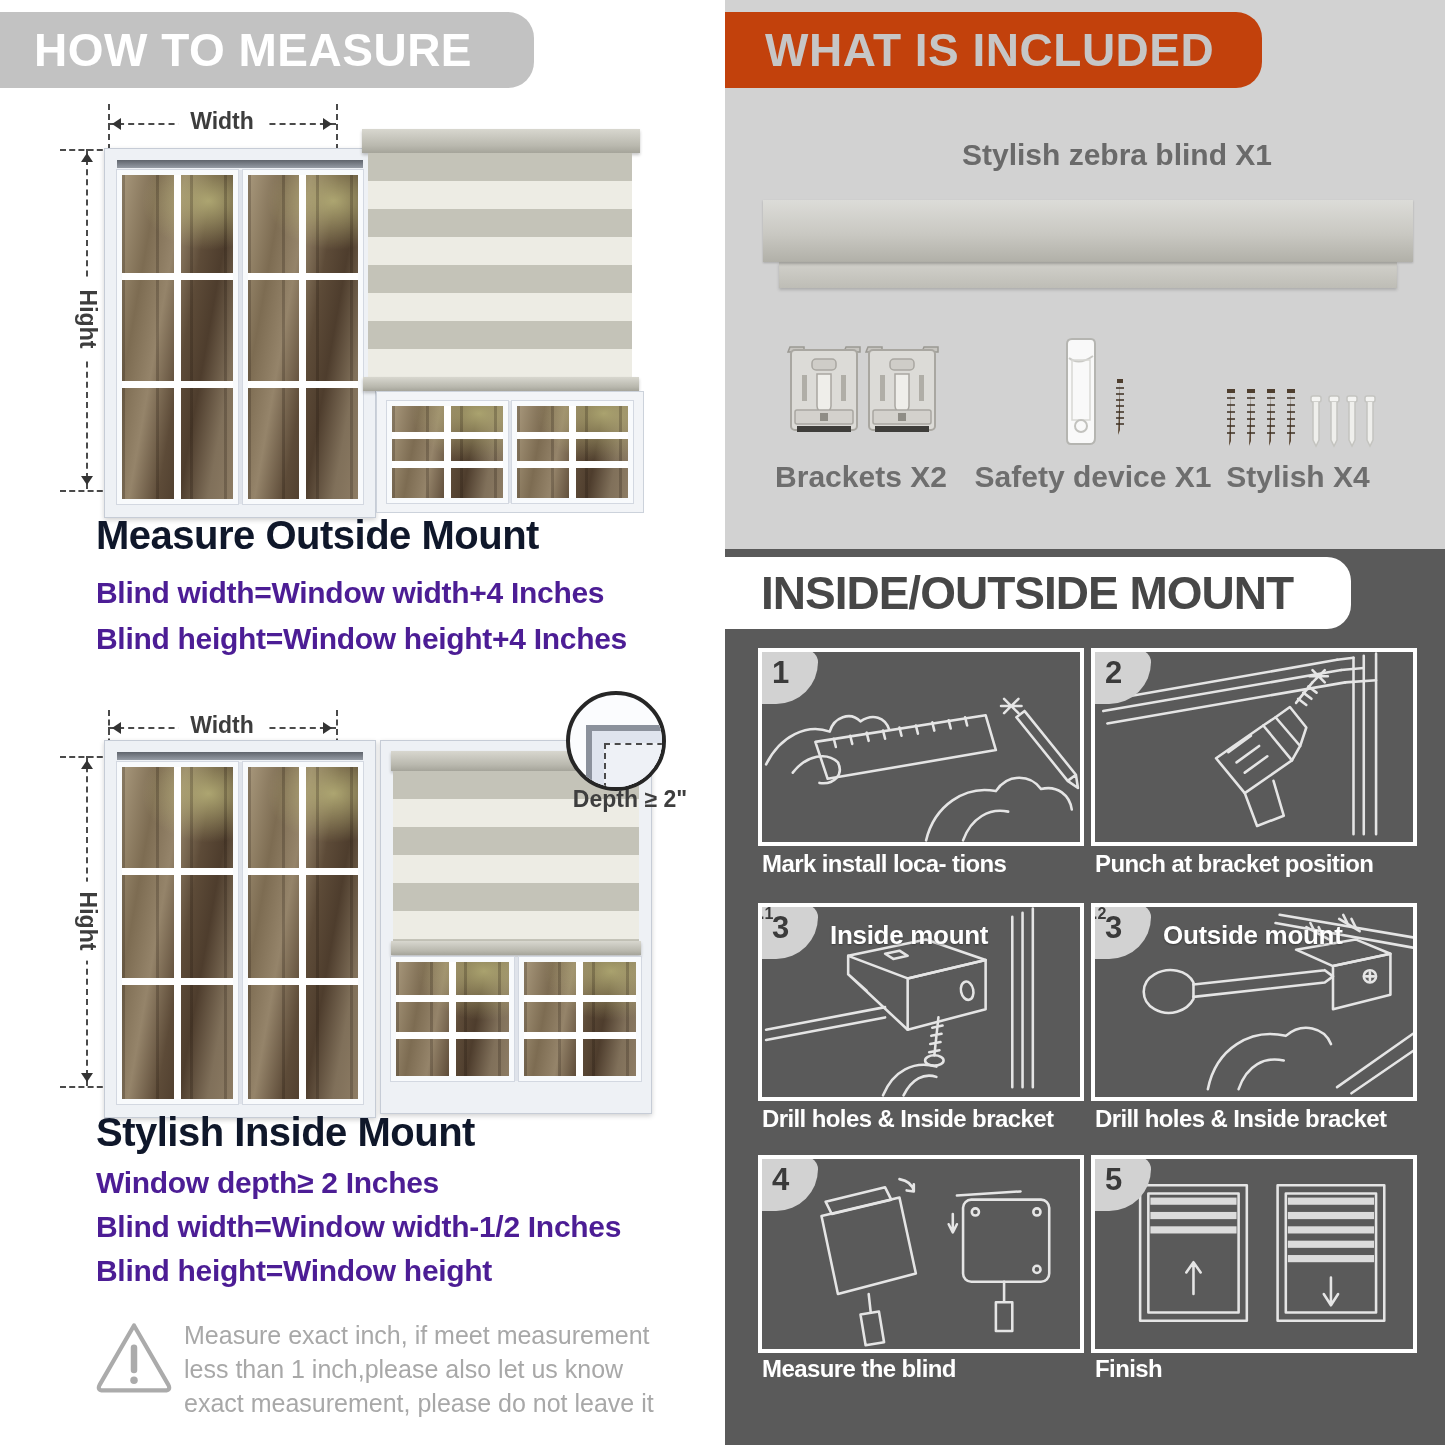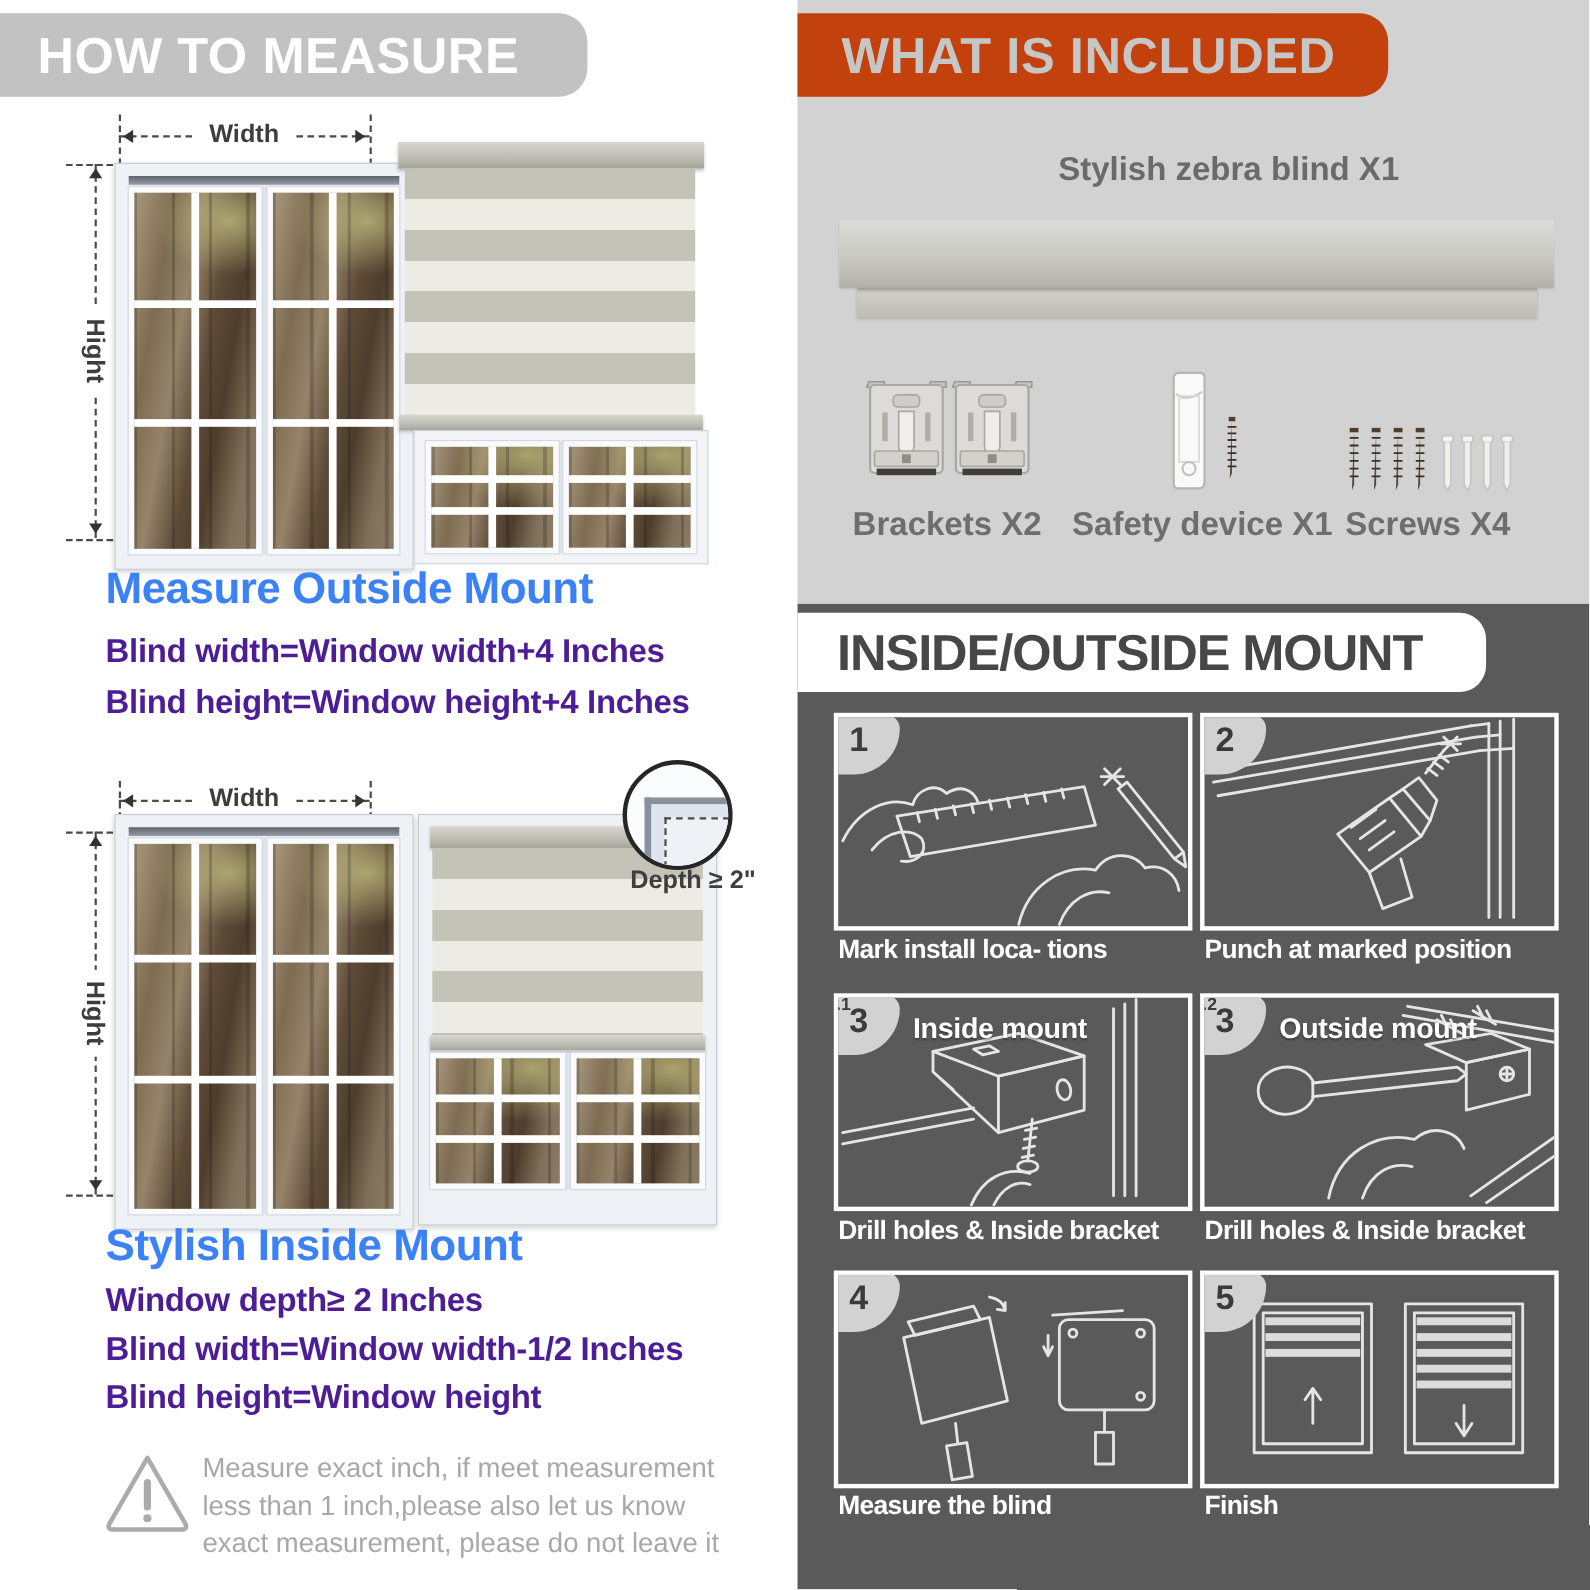--- a/index.html
+++ b/index.html
@@ -3,21 +3,21 @@
 <meta charset="utf-8">
 <style>
   html,body{margin:0;padding:0;}
   body{width:1445px;height:1445px;font-family:"Liberation Sans",sans-serif;background:#fff;}
   .canvas{position:relative;width:1445px;height:1445px;overflow:hidden;background:#fff;}
   .abs{position:absolute;}
 
   
   .left-header{left:0;top:12px;width:500px;height:76px;background:#c2c2c2;border-radius:0 26px 26px 0;
     color:#fff;font-size:46px;font-weight:700;line-height:76px;padding-left:34px;letter-spacing:.5px;}
-  .h2{font-size:40px;font-weight:700;color:#3b82f6;letter-spacing:-.5px;}
+  .h2{font-size:40px;font-weight:700;color:#0f172a;letter-spacing:-.5px;}
   .formula{font-size:30px;font-weight:700;color:#4c1d95;letter-spacing:-.3px;}
 
   
   .dim-h{border-top:2px dashed #4a4a4a;}
   .dim-h::before,.dim-h::after{content:"";position:absolute;top:-7px;width:0;height:0;border:6px solid transparent;}
   .dim-h::before{left:-2px;border-right:9px solid #333;}
   .dim-h::after{right:-2px;border-left:9px solid #333;}
   .dim-h .lbl{position:absolute;top:-17px;left:50%;transform:translateX(-50%);background:#fff;
     padding:0 12px;font-size:23px;font-weight:700;color:#3d3d3d;}
   .dim-v{border-left:2px dashed #4a4a4a;}
@@ -252,21 +252,21 @@
         <path d="M4 8 L4 46 L7 52 L10 46 L10 8" fill="#efefec" stroke="#c4c4c0" stroke-width="1.5"></path>
       </g>
       <g transform="translate(54,0)">
         <rect x="2" y="2" width="10" height="6" rx="2" fill="#f4f4f2" stroke="#c4c4c0" stroke-width="1.5"></rect>
         <path d="M4 8 L4 46 L7 52 L10 46 L10 8" fill="#efefec" stroke="#c4c4c0" stroke-width="1.5"></path>
       </g>
     </svg>
 
     <div class="abs inc-label" style="left:36px;top:460px;width:200px;">Brackets X2</div>
     <div class="abs inc-label" style="left:248px;top:460px;width:240px;">Safety device X1</div>
-    <div class="abs inc-label" style="left:478px;top:460px;width:190px;">Screws X4</div>
+    <div class="abs inc-label" style="left:478px;top:460px;width:190px;">Stylish X4</div>
   </div>
 
   <div class="abs mount-panel">
     <div class="abs mount-header">INSIDE/OUTSIDE MOUNT</div>
 
     <div class="step-frame" style="left:33px;top:99px;">
       <svg width="318" height="190" viewBox="0 0 310 182">
         <g stroke="#e5e5e5" stroke-width="2.5" fill="none" stroke-linecap="round" stroke-linejoin="round">
           <path d="M52 86 L218 60 L228 94 L64 122 Z"></path>
           <path d="M70 83 l2 8 M86 80 l2 8 M102 77 l2 8 M118 75 l2 8 M134 72 l2 8 M150 70 l2 8 M166 67 l2 8 M182 65 l2 8 M198 62 l2 8"></path>
@@ -297,21 +297,21 @@
           <path d="M176 62 L190 52 L206 72 L200 90"></path>
           <path d="M196 48 L212 28"></path>
           <path d="M198 44 l8 6 M203 38 l8 6 M208 32 l8 6"></path>
           <path d="M212 16 l12 12 M224 16 l-12 12 M209 22 l18 0"></path>
         </g>
       </svg>
       <div class="badge">
         <span class="num">2</span><span class="sub"></span>
       </div>
     </div>
-    <div class="step-caption" style="left:370px;top:301px;">Punch at marked position</div>
+    <div class="step-caption" style="left:370px;top:301px;">Punch at bracket position</div>
 
     <div class="step-frame" style="left:33px;top:354px;">
       <svg width="318" height="190" viewBox="0 0 310 182">
         <g stroke="#e5e5e5" stroke-width="2.5" fill="none" stroke-linecap="round" stroke-linejoin="round">
           <path d="M4 118 L120 96 M4 128 L120 106"></path>
           <path d="M244 8 L244 174 M254 4 L254 174 M264 0 L264 174"></path>
           <path d="M84 46 L160 30 L218 50 L142 68 Z"></path>
           <path d="M142 68 L218 50 L218 98 L142 118 Z"></path>
           <path d="M84 46 L84 64 L142 118 M84 64 L102 80"></path>
           <path d="M120 44 l14 -3 l8 5 l-14 3 Z"></path>

